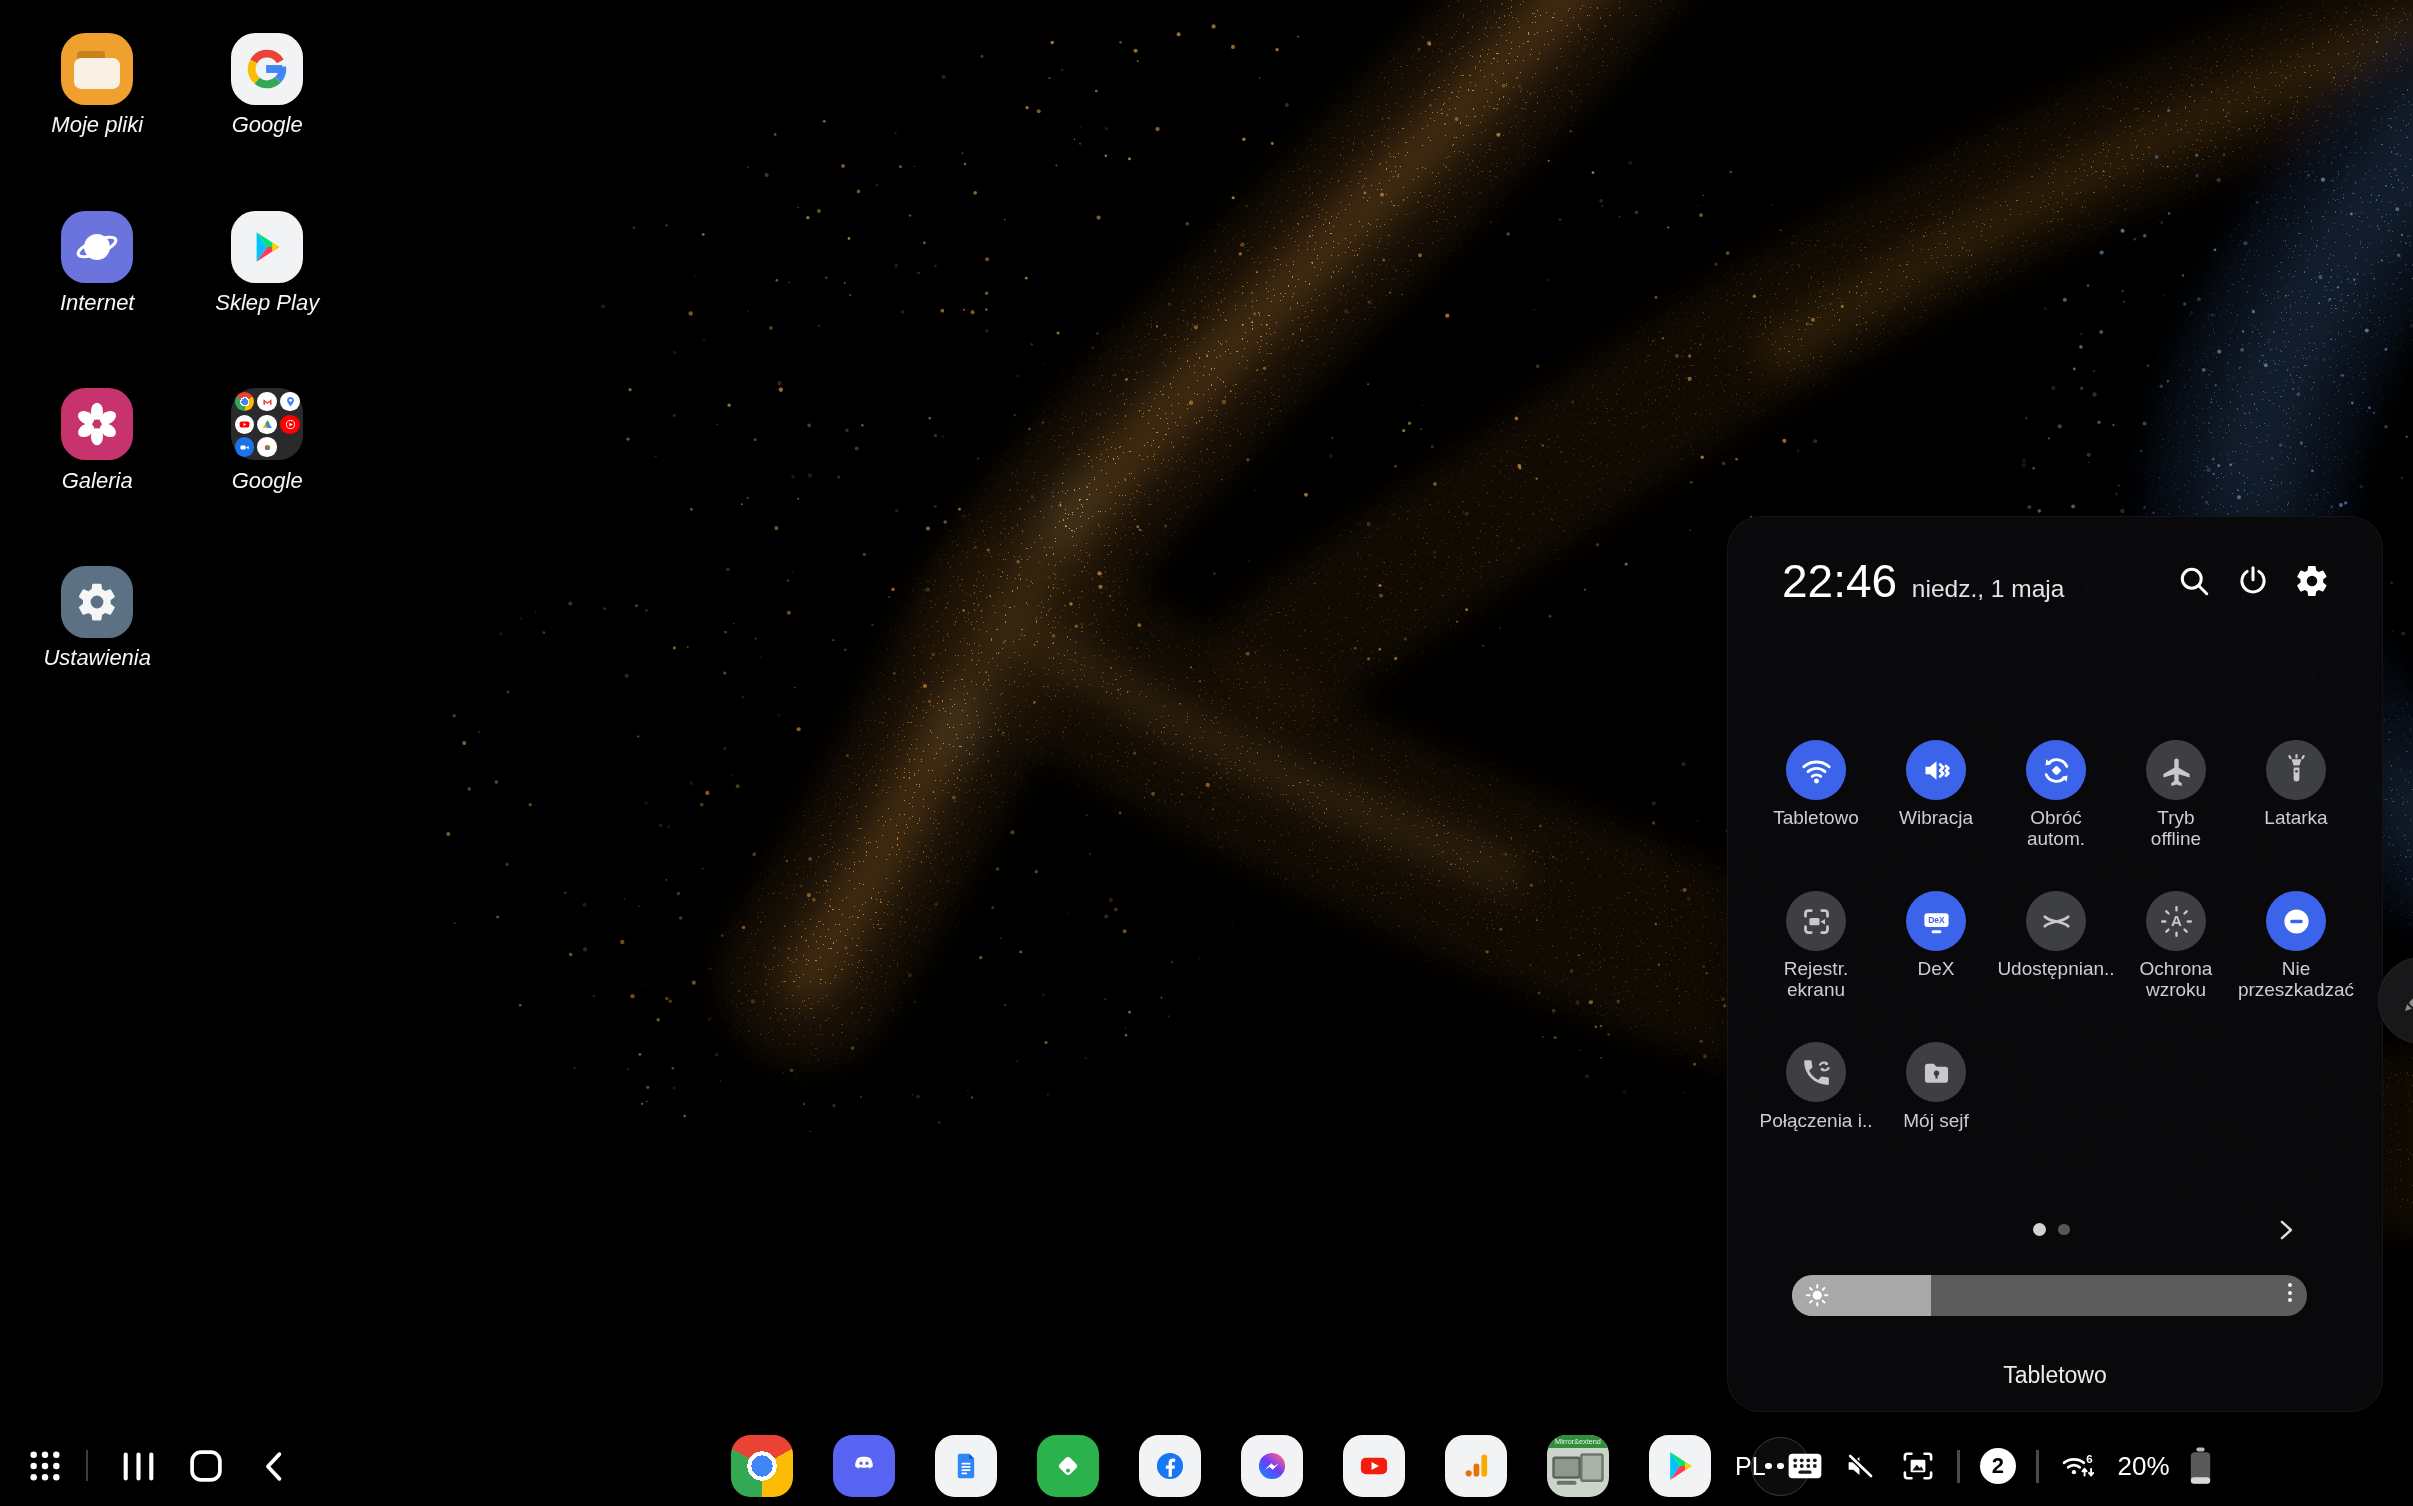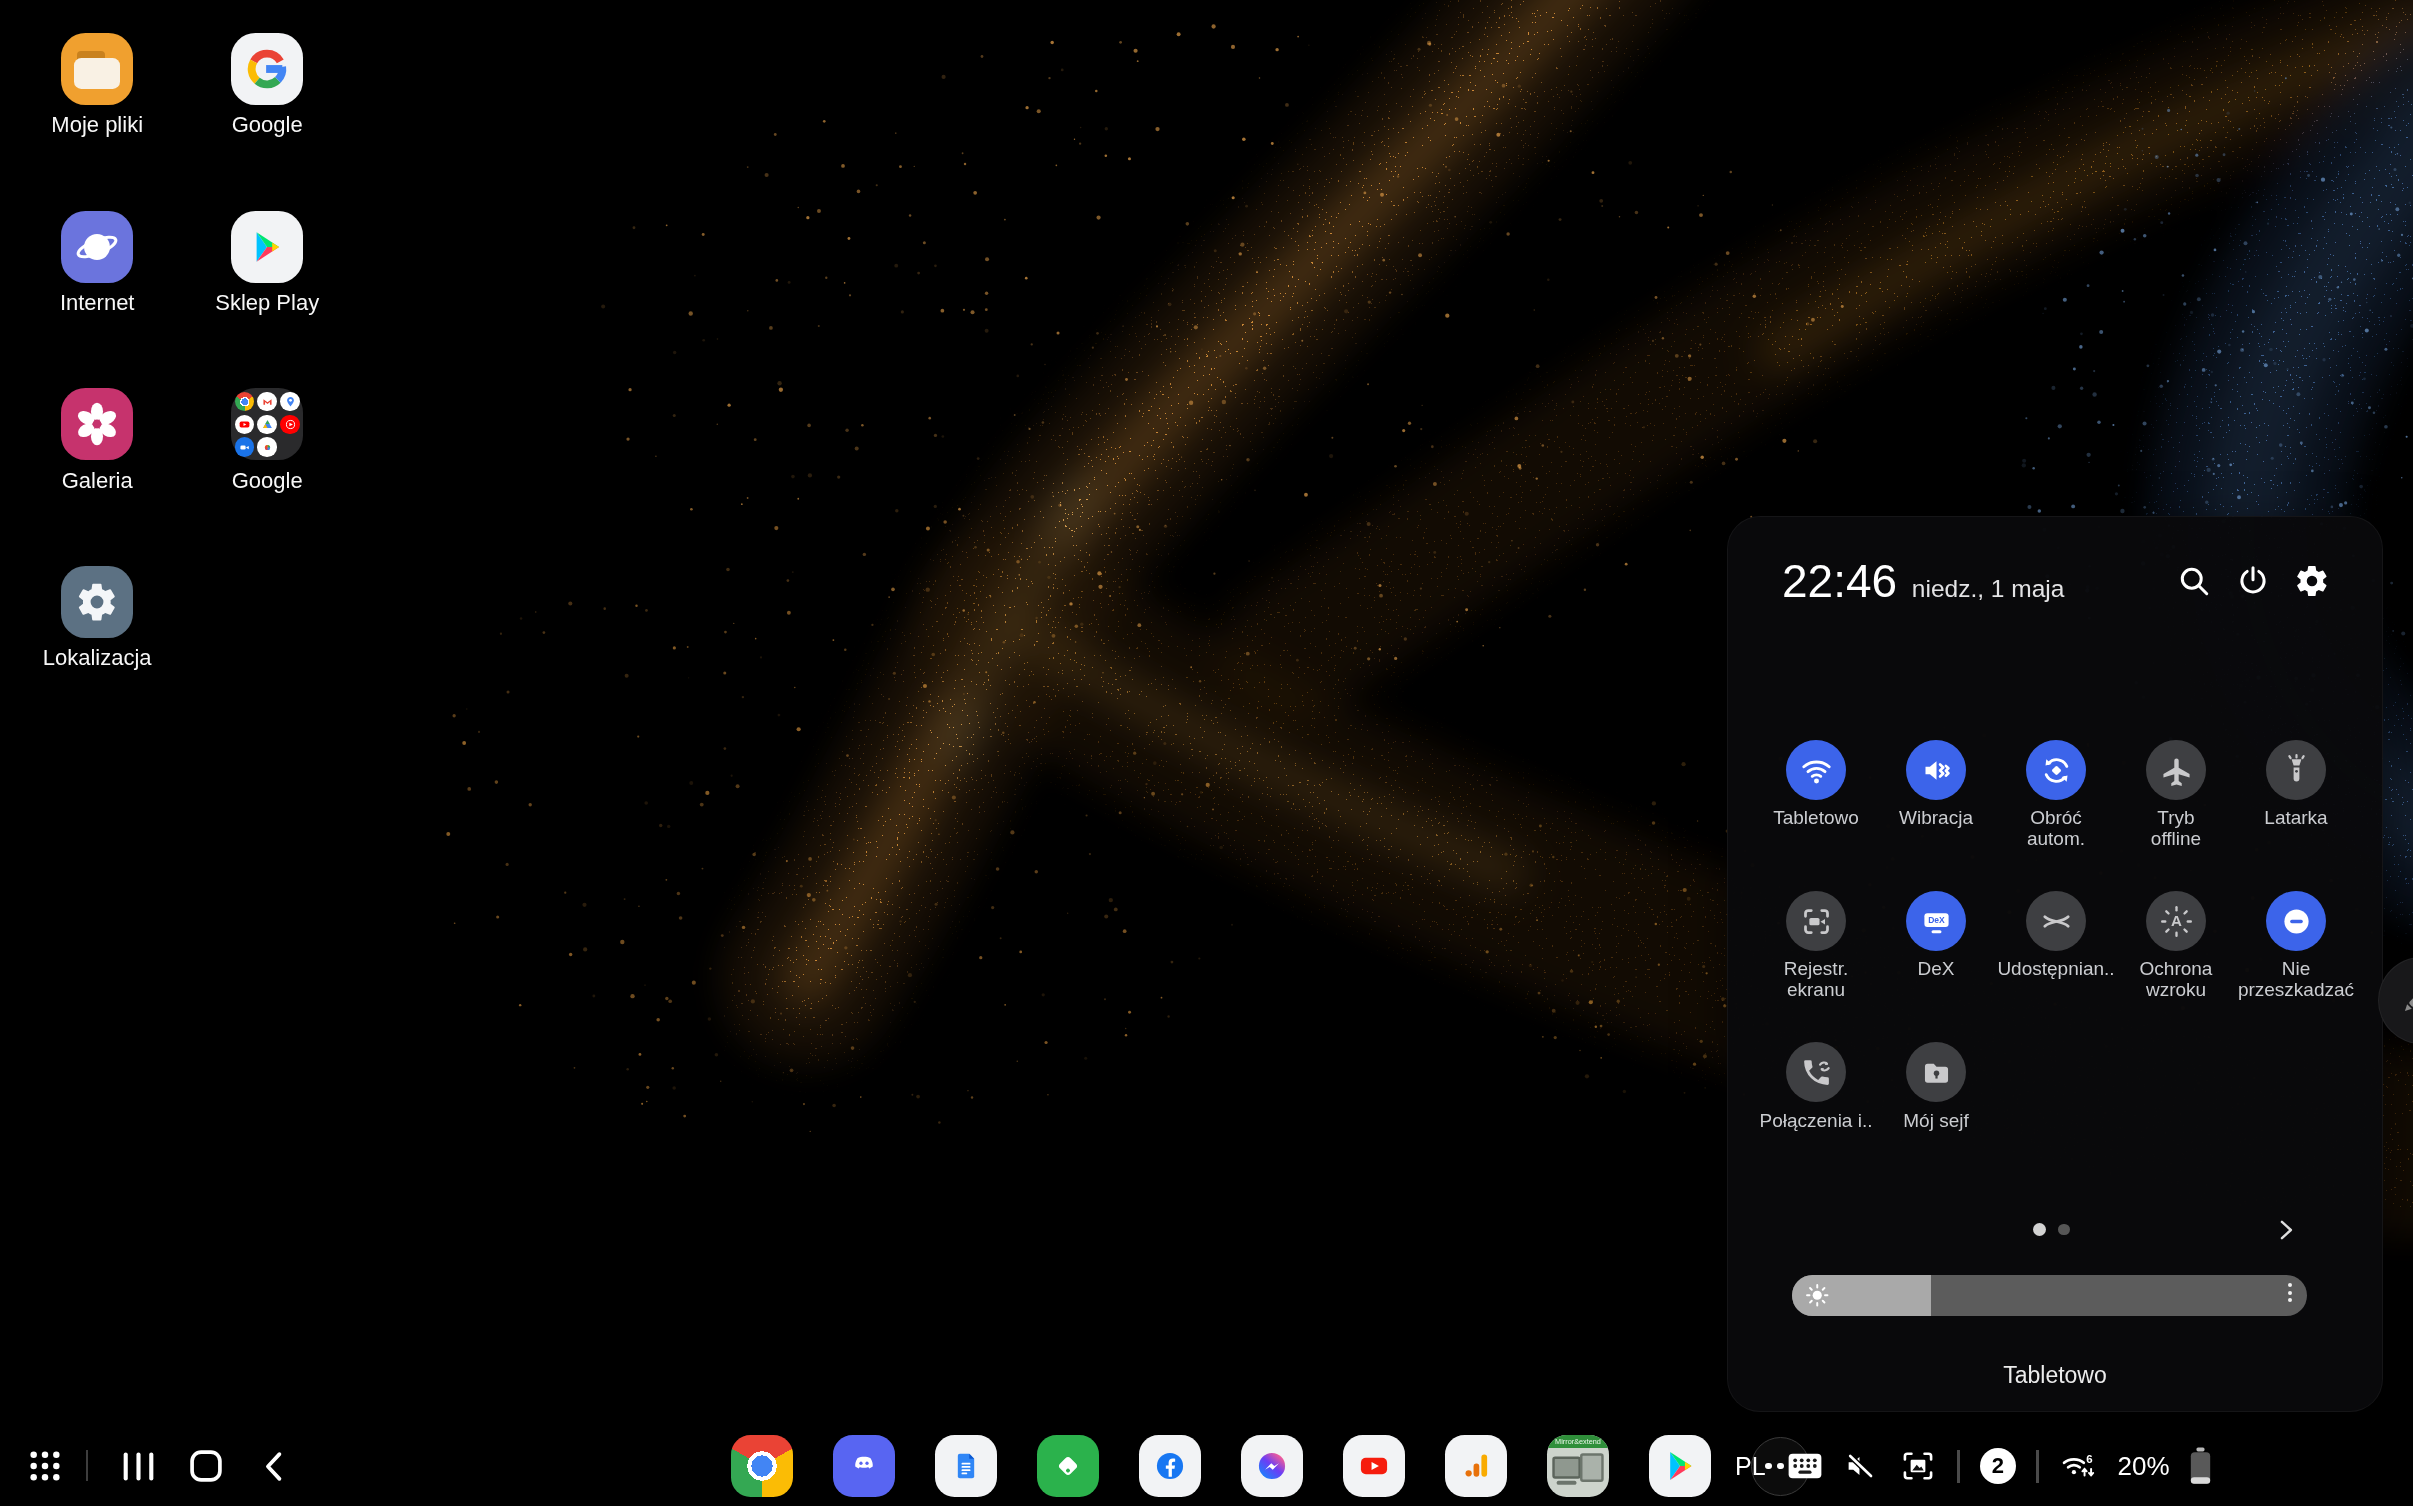--- a/index.html
+++ b/index.html
@@ -5,21 +5,21 @@
   html,body{margin:0;padding:0;background:#000;}
   body{width:2413px;height:1507px;overflow:hidden;font-family:"Liberation Sans",sans-serif;-webkit-font-smoothing:antialiased;}
   #screen{position:relative;width:2413px;height:1507px;background:#000;overflow:hidden;}
   svg{display:block;}
 
   
   #wallpaper{position:absolute;left:0;top:0;width:2413px;height:1507px;}
 
   
   #desktop-grid{position:absolute;left:12.2px;top:33px;width:339px;display:grid;grid-template-columns:170px 170px;row-gap:73px;}
-  .dicon{display:flex;flex-direction:column;align-items:center;width:170px;}
+  .dicon{display:flex;flex-direction:column;align-items:center;width:170px;font-style:italic;}
   .dbadge{width:72px;height:72px;border-radius:24.5px;position:relative;display:flex;align-items:center;justify-content:center;}
   .dlabel{margin-top:8.2px;font-size:22px;line-height:24.5px;color:#f7f7f7;text-shadow:0 1.6px 4.9px rgba(0,0,0,.85);}
   .b-myfiles{background:#f0a02f;}
   .b-google{background:#f2f3f5;}
   .b-internet{background:#6b74dd;}
   .b-play{background:#f2f3f5;}
   .b-gallery{background:#c6336d;}
   .b-gfolder{background:#2a2a2c;}
   .b-settings{background:#5c7183;}
   .mf-tab{position:absolute;left:16.3px;top:18px;width:28px;height:13px;border-radius:4.1px;background:#c9811d;}
@@ -1058,21 +1058,21 @@
       </div>
       <div class="dlabel">Google</div>
     </div>
 
     <div class="dicon">
       <div class="dbadge b-settings">
         <svg width="44" height="44" viewBox="0 0 24 24">
           <path fill-rule="evenodd" fill="#f4f6f8" d="M19.4 13c.04-.33.06-.66.06-1s-.02-.67-.06-1l2.1-1.65a.5.5 0 0 0 .12-.64l-2-3.46a.5.5 0 0 0-.61-.22l-2.49 1a7.3 7.3 0 0 0-1.73-1l-.38-2.65A.5.5 0 0 0 13.9 2h-4a.5.5 0 0 0-.5.42l-.38 2.65c-.63.26-1.2.6-1.73 1l-2.49-1a.5.5 0 0 0-.61.22l-2 3.46a.5.5 0 0 0 .12.64L4.4 11c-.04.33-.06.66-.06 1s.02.67.06 1l-2.1 1.65a.5.5 0 0 0-.12.64l2 3.46c.14.24.42.33.61.22l2.49-1c.53.4 1.1.74 1.73 1l.38 2.65a.5.5 0 0 0 .5.42h4a.5.5 0 0 0 .5-.42l.38-2.65c.63-.26 1.2-.6 1.73-1l2.49 1c.24.1.47 0 .61-.22l2-3.46a.5.5 0 0 0-.12-.64L19.4 13zM12 15.5a3.5 3.5 0 1 1 0-7 3.5 3.5 0 0 1 0 7z"></path>
         </svg>
       </div>
-      <div class="dlabel">Lokalizacja</div>
+      <div class="dlabel">Ustawienia</div>
     </div>
   </div>
 
   <div id="qpanel">
     <div class="qp-clock">
       <span class="qp-time">22:46</span>
       <span class="qp-date">niedz., 1 maja</span>
     </div>
 
     <div class="qp-actions">

